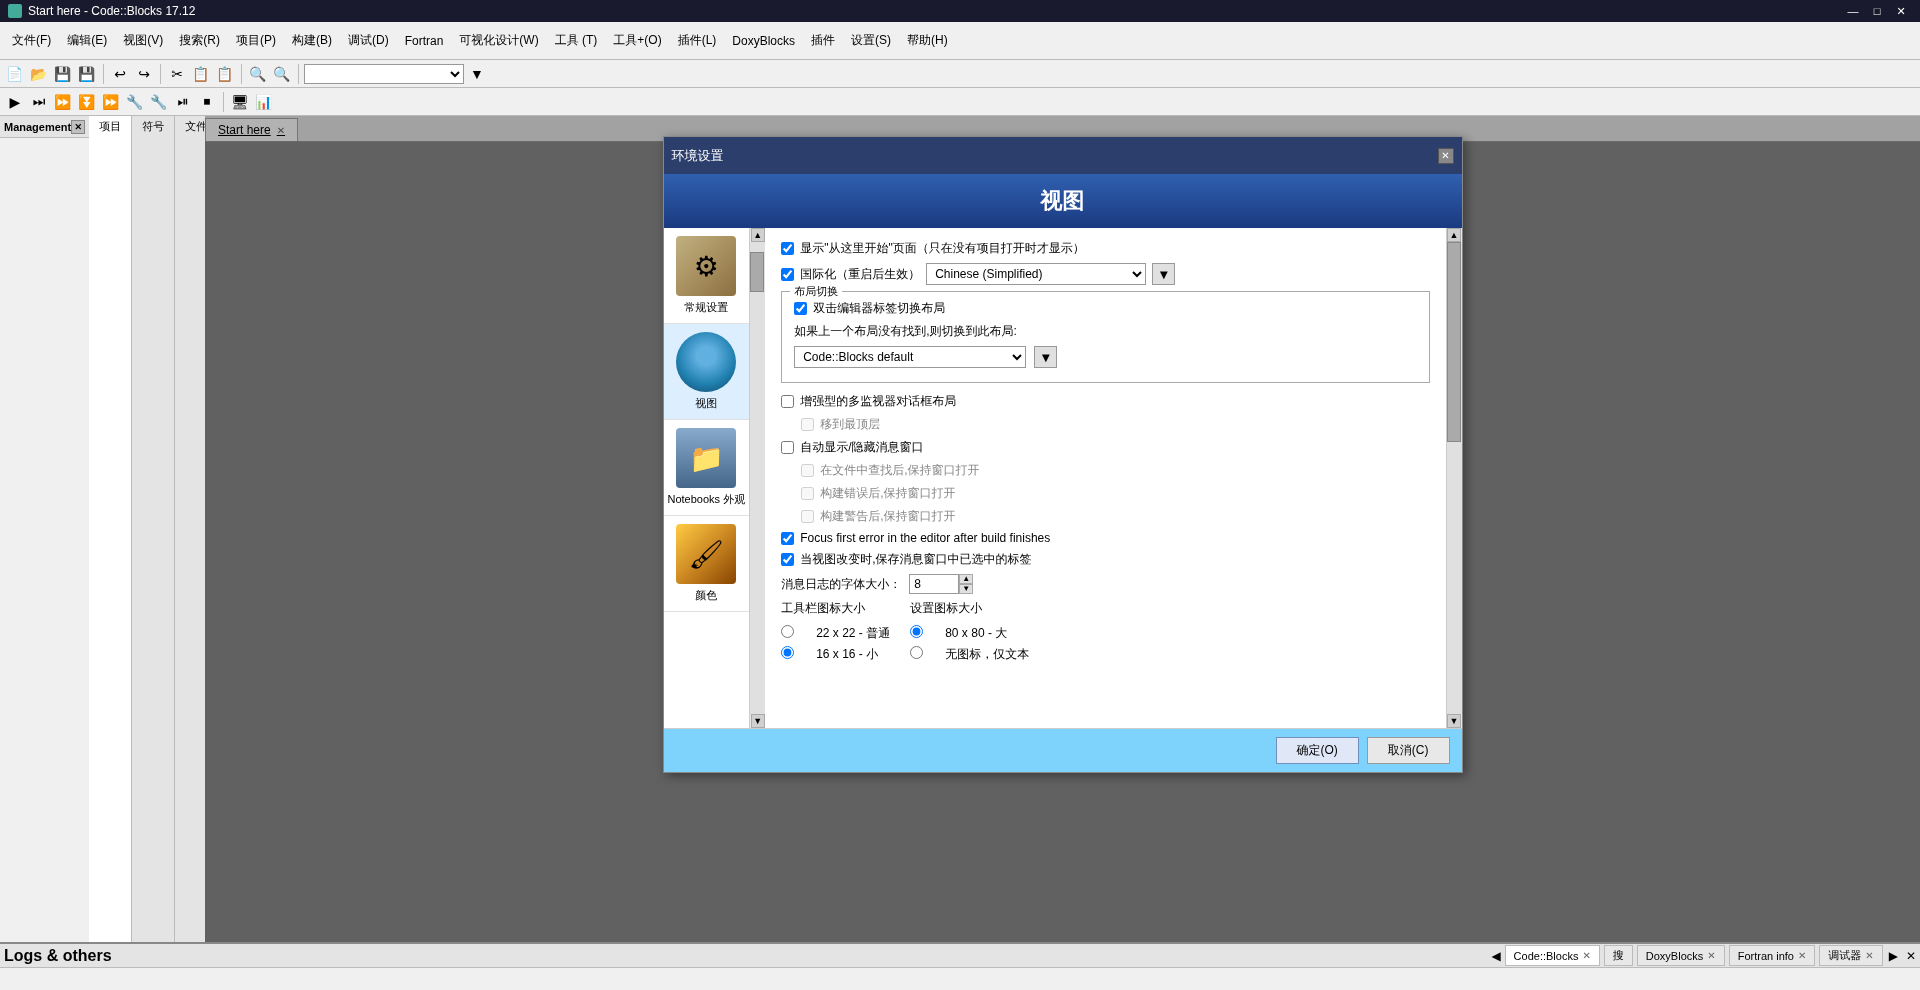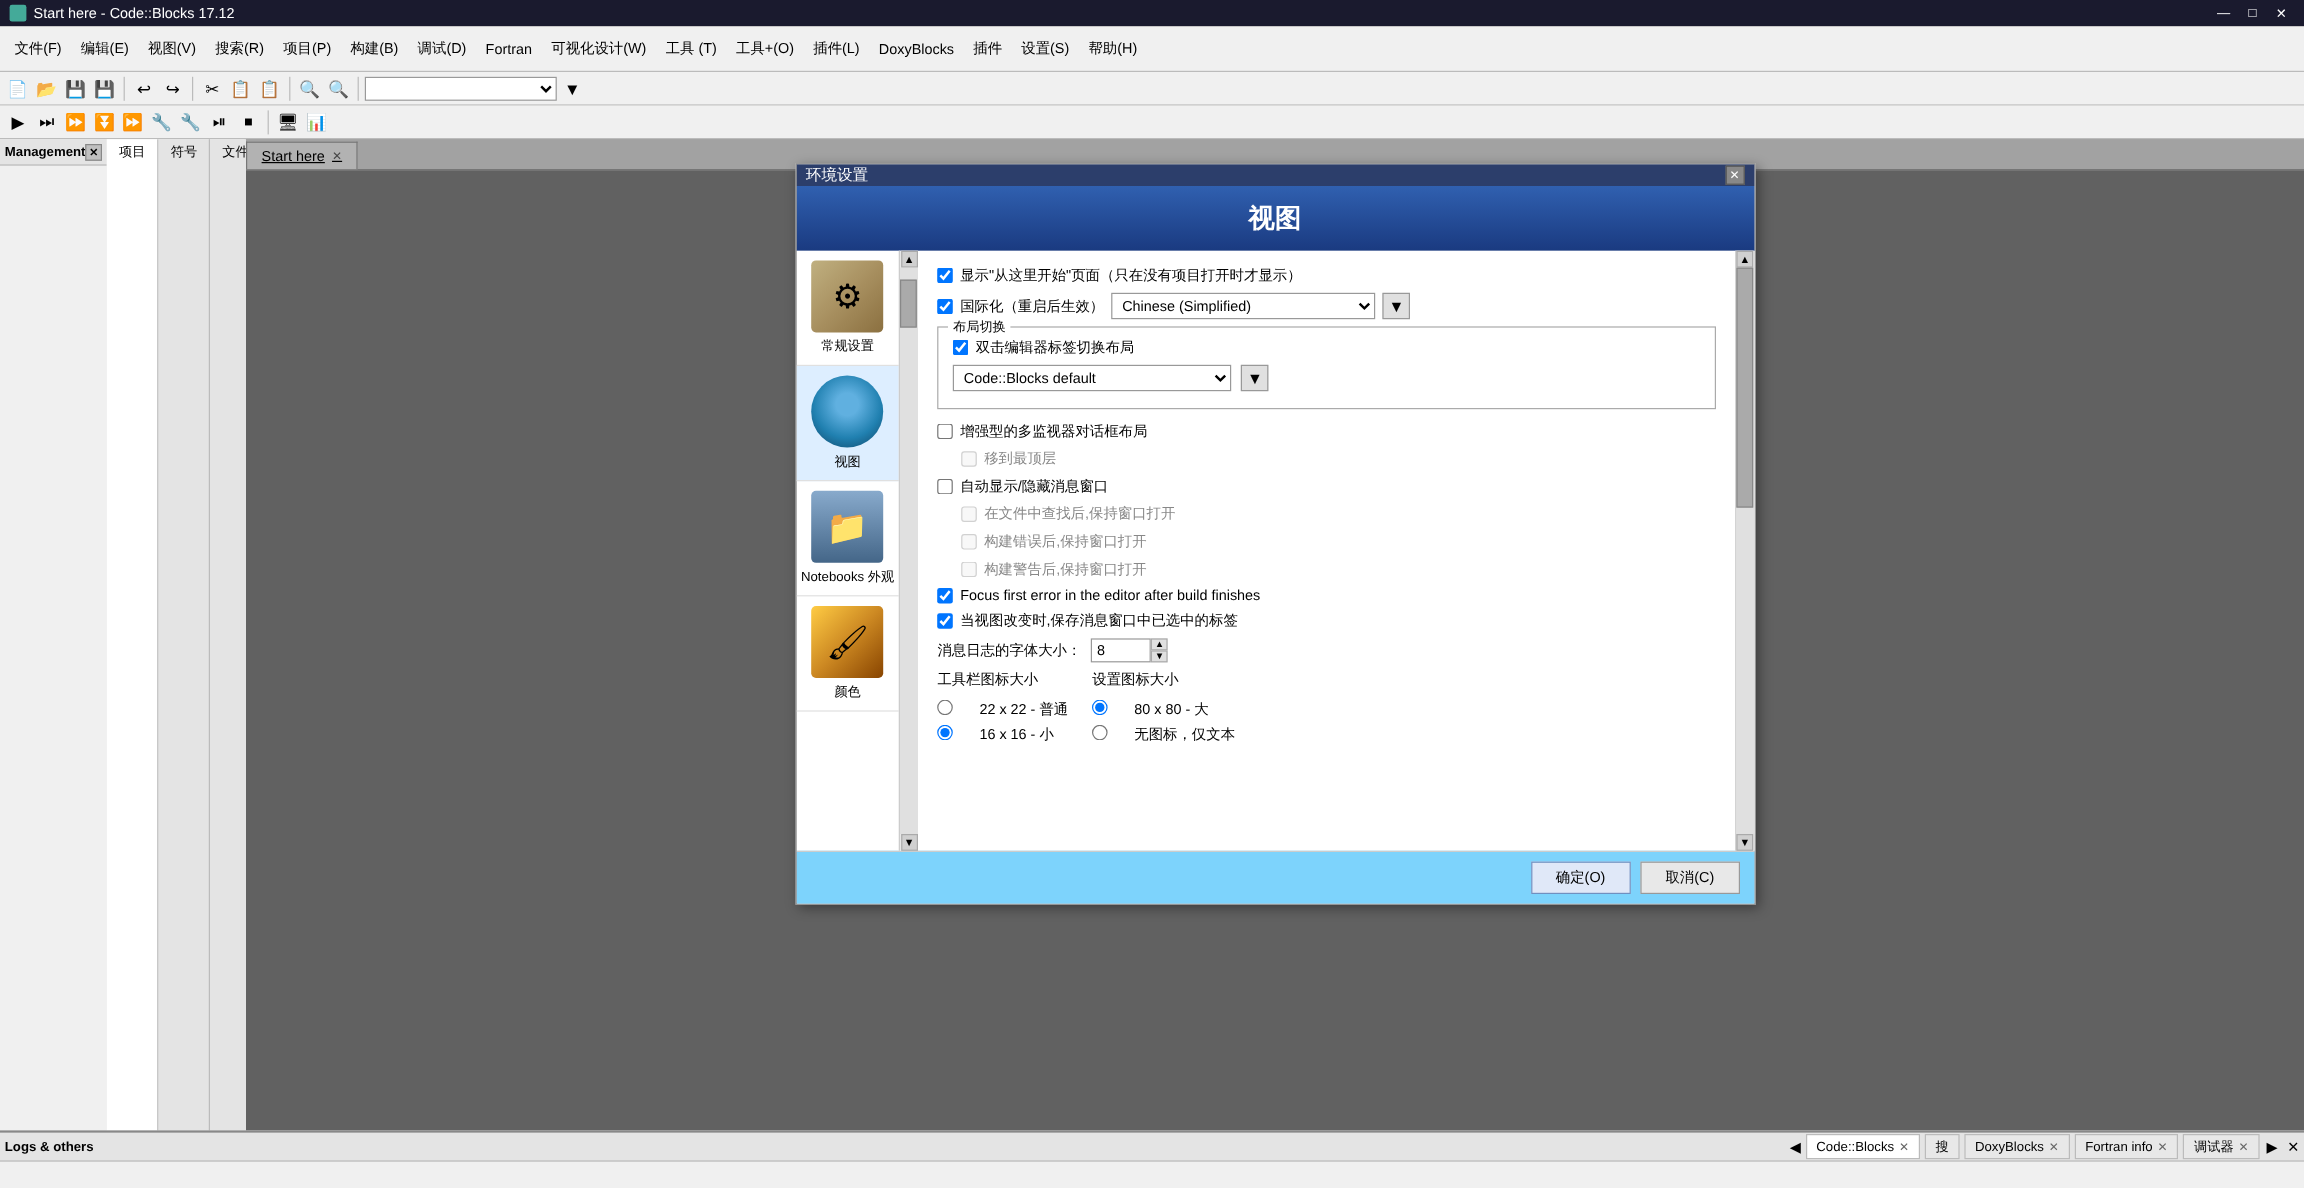--- a/index.html
+++ b/index.html
@@ -206,21 +206,21 @@
     }
     .dialog {
       width: 800px;
       background: #f0f0f0;
       border: 1px solid #888;
       box-shadow: 3px 3px 10px rgba(0,0,0,0.4);
     }
     .dialog-titlebar {
       background: #2c3e6b;
       color: white;
-      height: 18px;
+      height: 37px;
       display: flex;
       align-items: center;
       justify-content: space-between;
       padding: 0 8px;
       font-size: 13px;
     }
     .dialog-close {
       width: 16px; height: 16px;
       background: #888;
       border: 1px solid #555;
@@ -604,20 +604,23 @@
               <button class="dropdown-arrow-btn">▼</button>
             </div>
 
             <div class="group-box">
               <span class="group-box-title">布局切换</span>
               <div class="checkbox-row">
                 <input type="checkbox" checked="" id="cb3" style="">
                 <label for="cb3">双击编辑器标签切换布局</label>
               </div>
               <div class="layout-row">
+                <span>如果上一个布局没有找到,则切换到此布局:</span>
+              </div>
+              <div class="layout-row">
                 <select class="dropdown" style="width:232px;">
                   <option>Code::Blocks default</option>
                 </select>
                 <button class="dropdown-arrow-btn">▼</button>
               </div>
             </div>
 
             <div class="checkbox-row">
               <input type="checkbox" id="cb4" style="">
               <label for="cb4">增强型的多监视器对话框布局</label>
@@ -708,21 +711,21 @@
         </div>
 
       </div>
     </div>
   </div>
 
 </div>
 
 <div style="position:absolute;bottom:0;left:0;right:0;height:48px;background:#f0f0f0;border-top:2px solid #888;">
   <div style="height:24px;background:#e4e4e4;border-bottom:1px solid #bbb;display:flex;align-items:center;padding:0 4px;justify-content:space-between;">
-    <span style="font-size:11px;font-weight:bold;">Logs &amp; others</span>
+    <span style="font-size:16px;font-weight:bold;">Logs &amp; others</span>
     <div style="display:flex;gap:4px;align-items:center;">
       <span style="font-size:12px;cursor:pointer;">◀</span>
       <div style="display:flex;gap:2px;">
         <div class="bottom-tab active">
           <span>Code::Blocks</span>
           <span class="bottom-tab-close">✕</span>
         </div>
         <div class="bottom-tab">
           <span>搜</span>
         </div>

